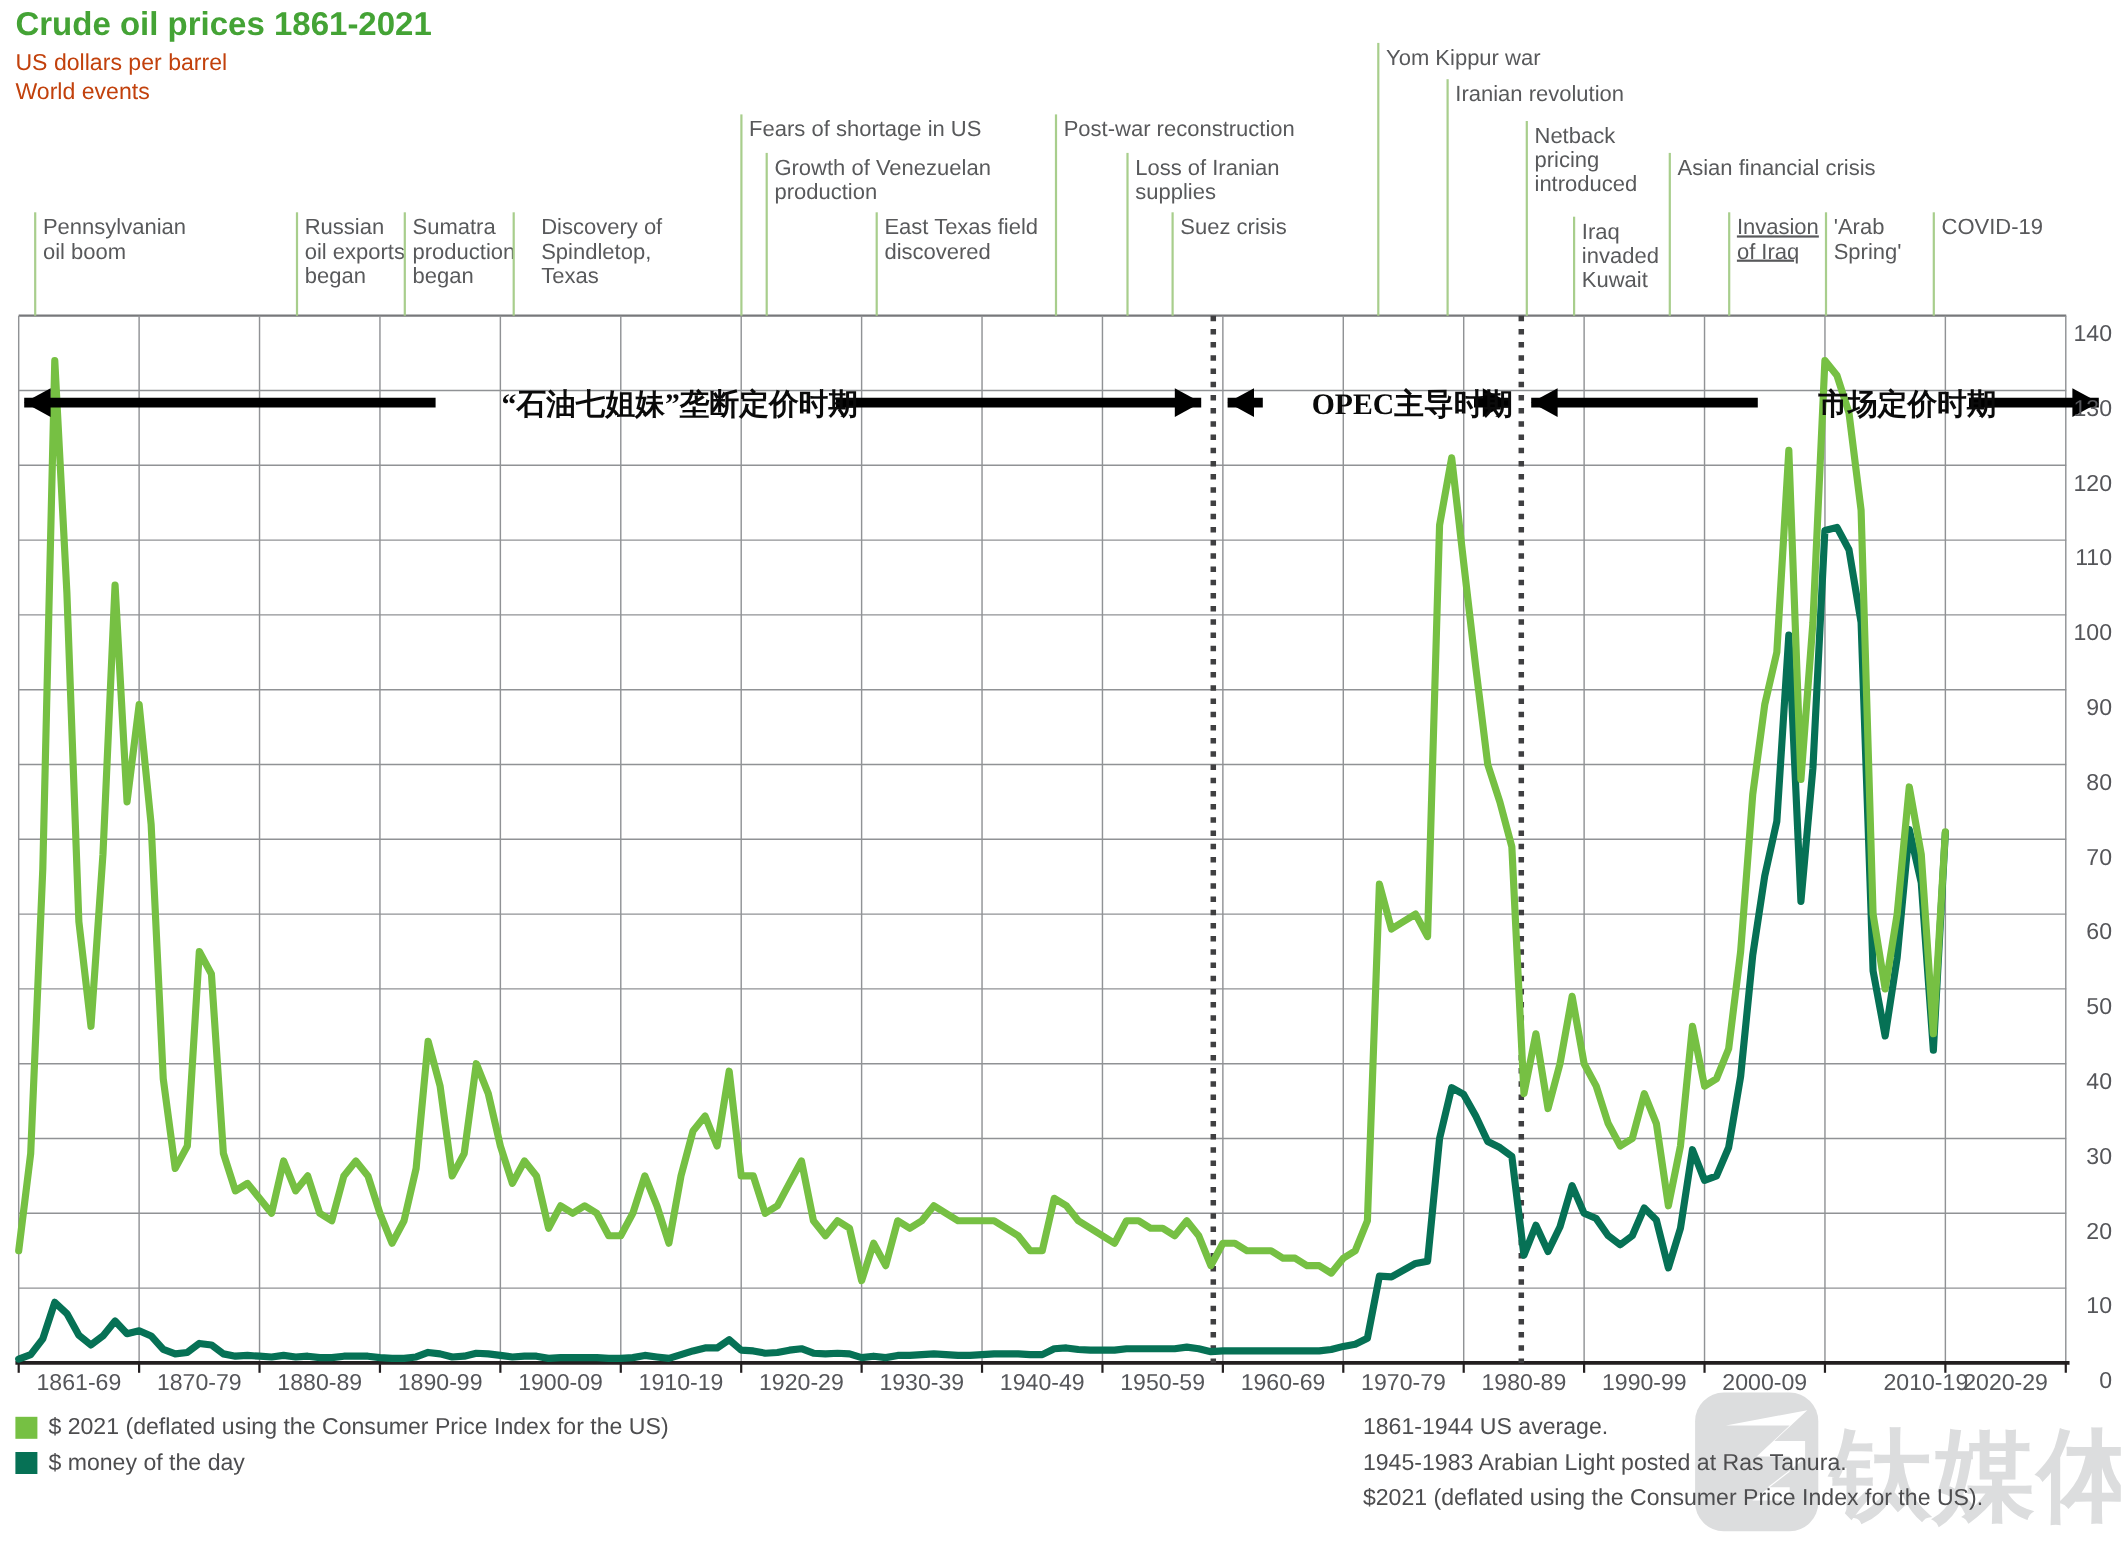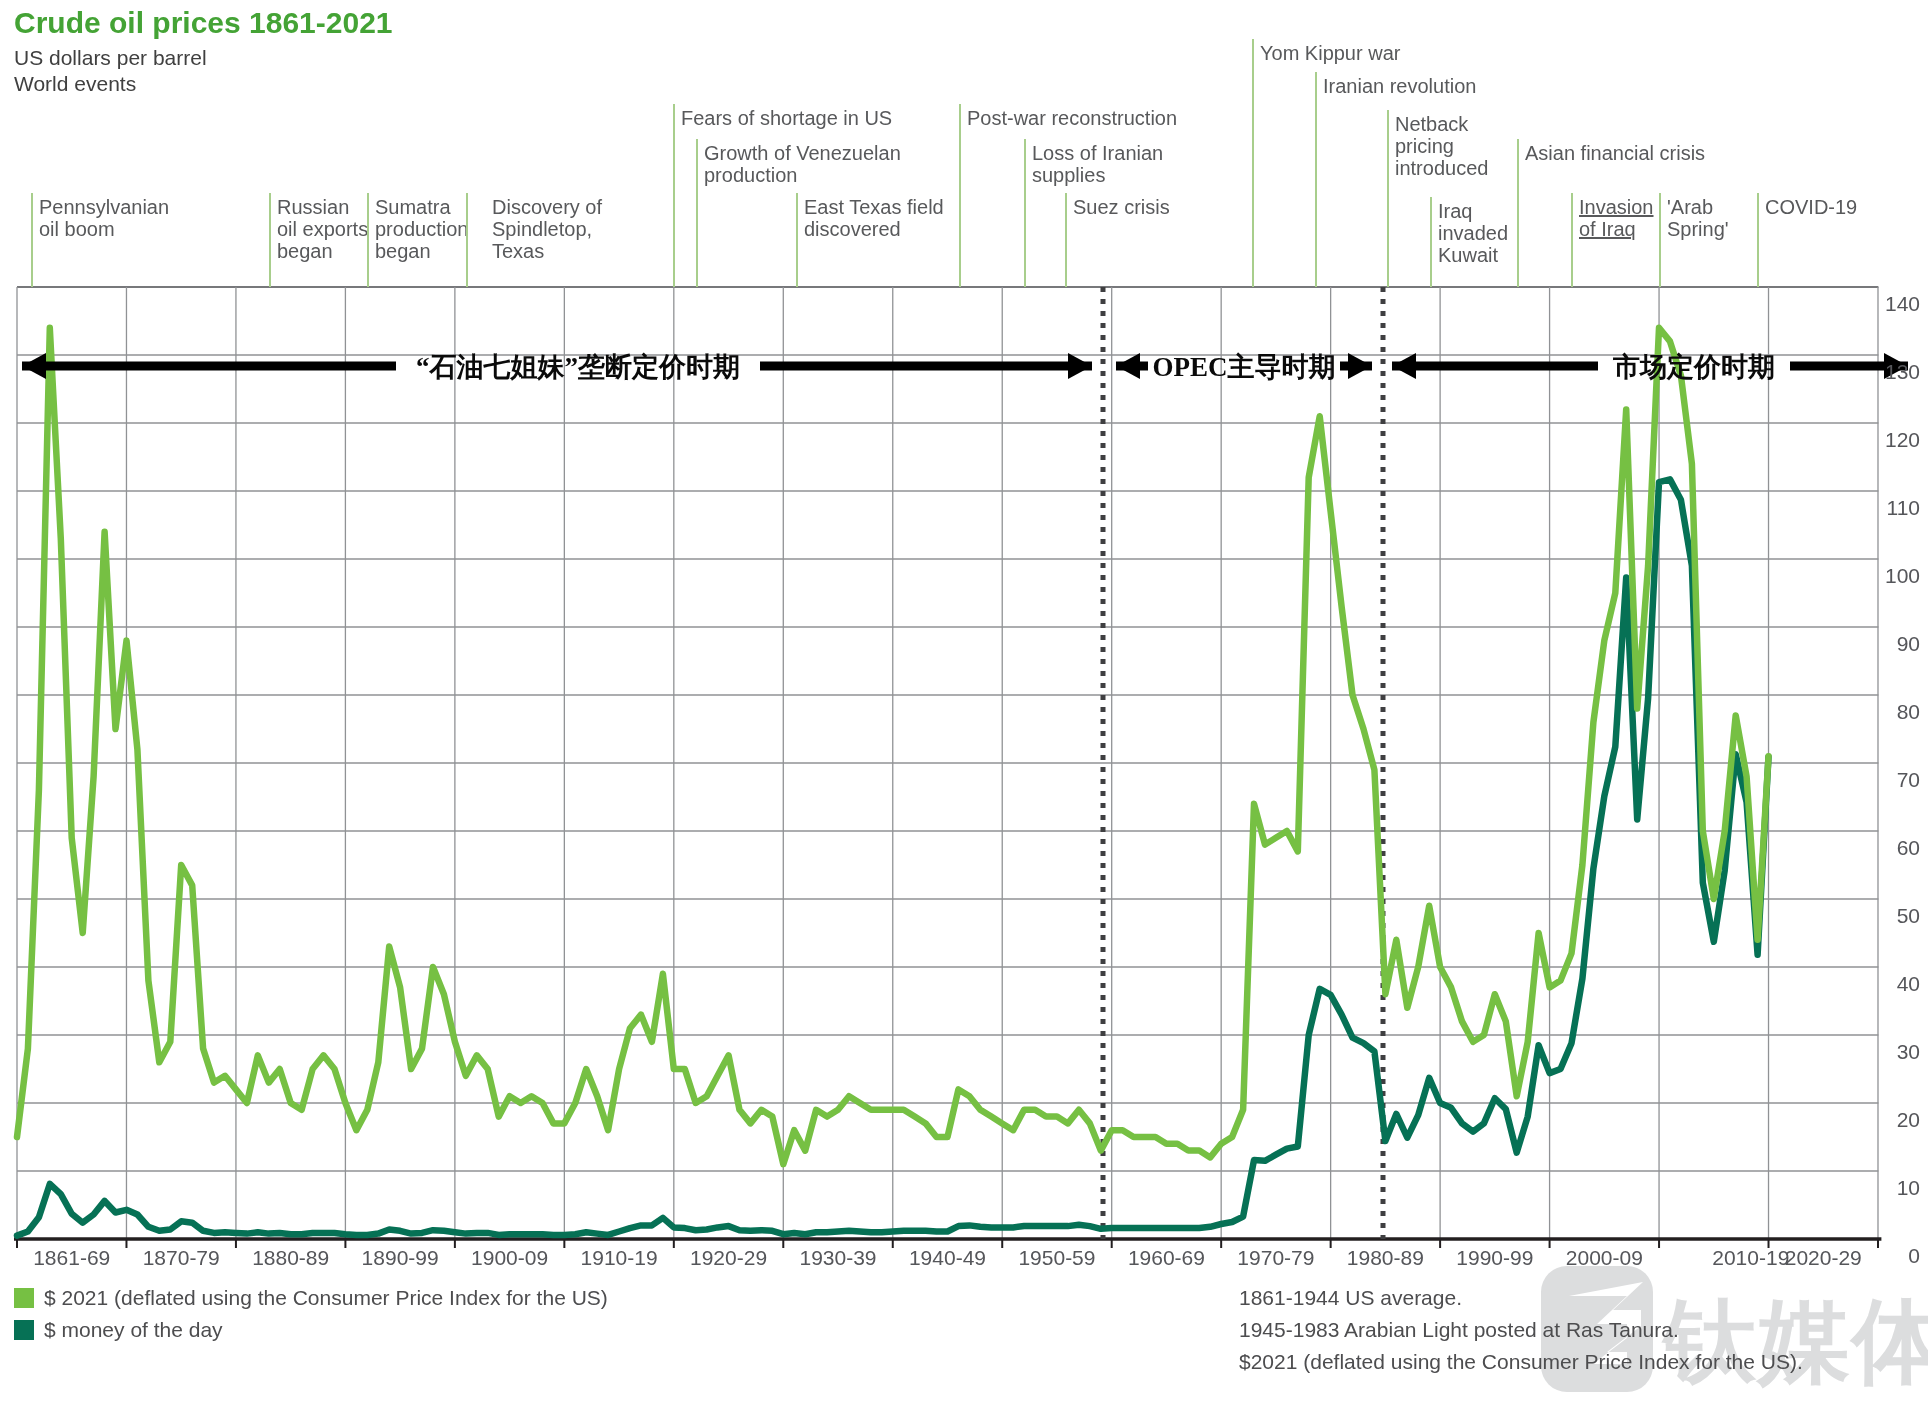--- a/index.html
+++ b/index.html
@@ -1,26 +1,26 @@
 <!DOCTYPE html>
 <html><head>
 <meta charset="utf-8">
 <style>
   html,body{margin:0;padding:0;background:#ffffff;}
   body{width:1928px;height:1406px;position:relative;overflow:hidden;
        font-family:"Liberation Sans", sans-serif;}
   .abs{position:absolute;}
   #title{left:14px;top:6px;font-size:30px;font-weight:bold;color:#44A335;}
-  .subtitle{left:14px;font-size:21px;color:#404040;}
+  .subtitle{left:14px;font-size:21px;color:#c2410c;}
   #subtitle1{top:46px;}
   #subtitle2{top:72px;}
   .event-label{position:absolute;font-size:20px;line-height:22px;color:#58595B;white-space:nowrap;}
   .event-tick{position:absolute;width:2px;background:#A8CE8C;}
   .period-label{position:absolute;top:349px;transform:translateX(-50%);
-     font-family:"Liberation Serif", serif;font-weight:bold;font-size:27px;color:#0a0a0a;white-space:nowrap;}
+     font-family:"Liberation Serif", serif;font-weight:bold;font-size:27px;color:#0a0a0a;white-space:nowrap;margin-left:40px;}
   .x-label{position:absolute;top:1246px;transform:translateX(-50%);font-size:21px;color:#55565A;white-space:nowrap;}
   .y-label{position:absolute;left:1884px;width:36px;text-align:right;font-size:21px;color:#55565A;}
   #legend{left:14px;top:1286px;}
   .legend-row{position:relative;height:32px;}
   .legend-swatch{position:absolute;left:0;top:2px;width:20px;height:20px;}
   .legend-text{position:absolute;left:30px;top:0;font-size:21px;color:#4D4D4F;white-space:nowrap;}
   #notes{left:1239px;top:1282px;font-size:21px;line-height:32px;color:#4D4D4F;white-space:nowrap;z-index:5;}
   #watermark{z-index:0;}
   #wm-logo{position:absolute;left:1541px;top:1266px;width:112px;height:126px;border-radius:26px;background:#DCDDDE;}
   #wm-text{position:absolute;left:1664px;top:1280px;font-size:92px;font-weight:bold;color:#DCDDDE;letter-spacing:2px;white-space:nowrap;}

